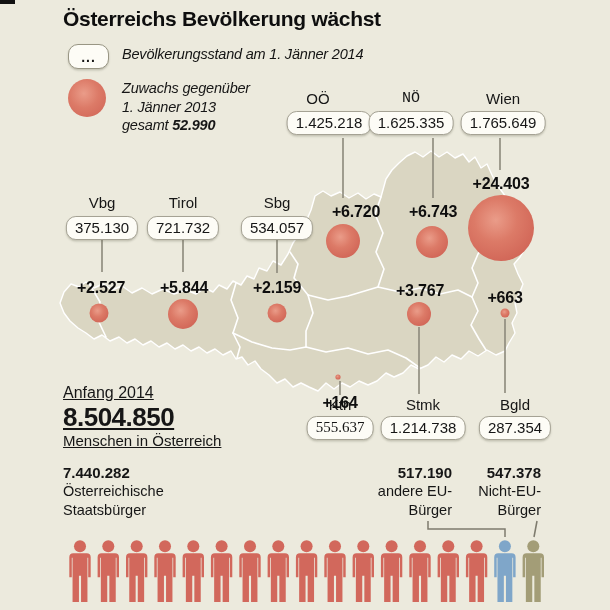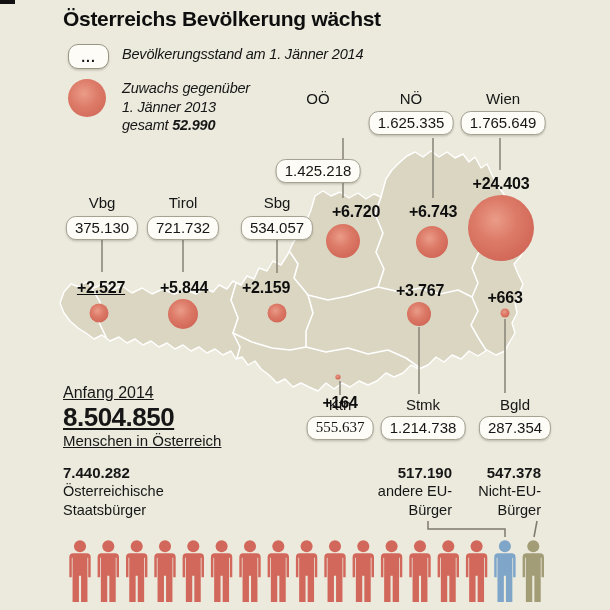--- a/index.html
+++ b/index.html
@@ -121,31 +121,31 @@
         <circle cx="501" cy="228" r="33" fill="url(#bubbleGrad)"></circle>
         <circle cx="338" cy="377" r="2.6" fill="url(#bubbleGrad)"></circle>
         <circle cx="419" cy="314" r="12" fill="url(#bubbleGrad)"></circle>
         <circle cx="505" cy="313" r="4.5" fill="url(#bubbleGrad)"></circle>
       </g>
   </svg>
 
   <div id="state-layer">
       <div class="state-name" style="left: 102px; top: 196px;">Vbg</div>
       <div class="value-box" style="left: 102px; top: 216px;">375.130</div>
-      <div class="growth" style="left: 101px; top: 279px; text-decoration: underline;">+2.527</div>
+      <div class="growth" style="left: 101px; top: 279px;">+2.527</div>
       <div class="state-name" style="left: 183px; top: 196px;">Tirol</div>
       <div class="value-box" style="left: 183px; top: 216px;">721.732</div>
       <div class="growth" style="left: 184px; top: 279px;">+5.844</div>
       <div class="state-name" style="left: 277px; top: 196px;">Sbg</div>
       <div class="value-box" style="left: 277px; top: 216px;">534.057</div>
-      <div class="growth" style="left: 266px; top: 279px;">+2.159</div>
+      <div class="growth" style="left: 277px; top: 279px;">+2.159</div>
       <div class="state-name" style="left: 318px; top: 92px;">OÖ</div>
-      <div class="value-box" style="left: 318px; top: 111px; margin-top: 48px;">1.425.218</div>
+      <div class="value-box" style="left: 329px; top: 111px;">1.425.218</div>
       <div class="growth" style="left: 356px; top: 203px;">+6.720</div>
-      <div class="state-name" style="left: 411px; top: 92px;">NÖ</div>
+      <div class="state-name" style="left: 411px; top: 92px; font-family: Liberation Mono, monospace;">NÖ</div>
       <div class="value-box" style="left: 411px; top: 111px;">1.625.335</div>
       <div class="growth" style="left: 433px; top: 203px;">+6.743</div>
       <div class="state-name" style="left: 503px; top: 92px;">Wien</div>
       <div class="value-box" style="left: 503px; top: 111px;">1.765.649</div>
       <div class="growth" style="left: 501px; top: 175px;">+24.403</div>
       <div class="state-name" style="left: 340px; top: 398px;">Ktn</div>
       <div class="value-box" style="left: 340px; top: 416px; font-family: Liberation Serif, serif;">555.637</div>
       <div class="growth" style="left: 340px; top: 354px; margin-top: 40px;">+164</div>
       <div class="state-name" style="left: 423px; top: 398px;">Stmk</div>
       <div class="value-box" style="left: 423px; top: 416px;">1.214.738</div>

